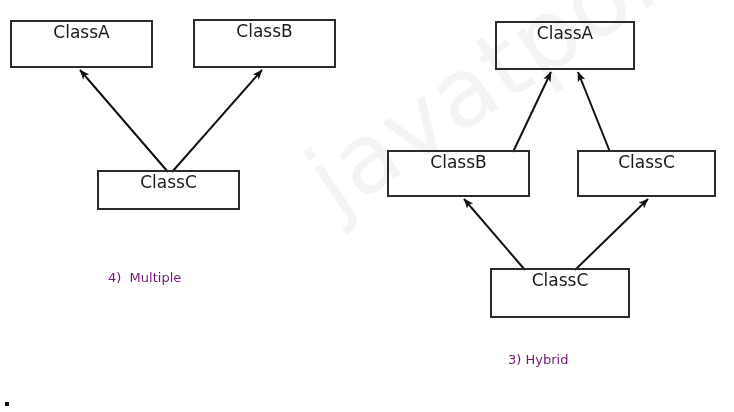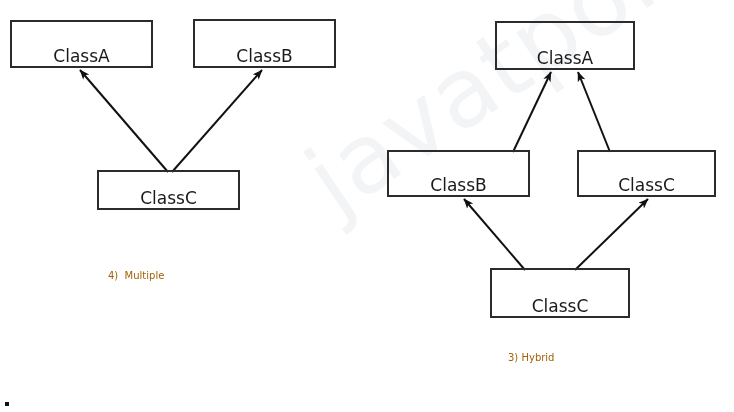--- a/index.html
+++ b/index.html
@@ -41,35 +41,35 @@
     top: 0;
     width: 734px;
     height: 412px;
   }
   .node-box {
     position: absolute;
     box-sizing: border-box;
     border: 2px solid #2b2b2b;
     background: transparent;
     display: flex;
-    align-items: flex-end;
+    align-items: flex-start;
     justify-content: center;
   }
   .node-label {
     font-family: "DejaVu Sans", sans-serif;
     font-size: 17px;
     color: #1a1a1a;
     letter-spacing: 0px;
     white-space: nowrap;
   }
   .caption {
     position: absolute;
     font-family: "DejaVu Sans", sans-serif;
-    font-size: 10px;
-    color: #a16207;
+    font-size: 13px;
+    color: #701a75;
     white-space: pre;
   }
   .corner-dot {
     position: absolute;
     left: 5px;
     top: 402px;
     width: 4px;
     height: 4px;
     background: #111111;
   }

